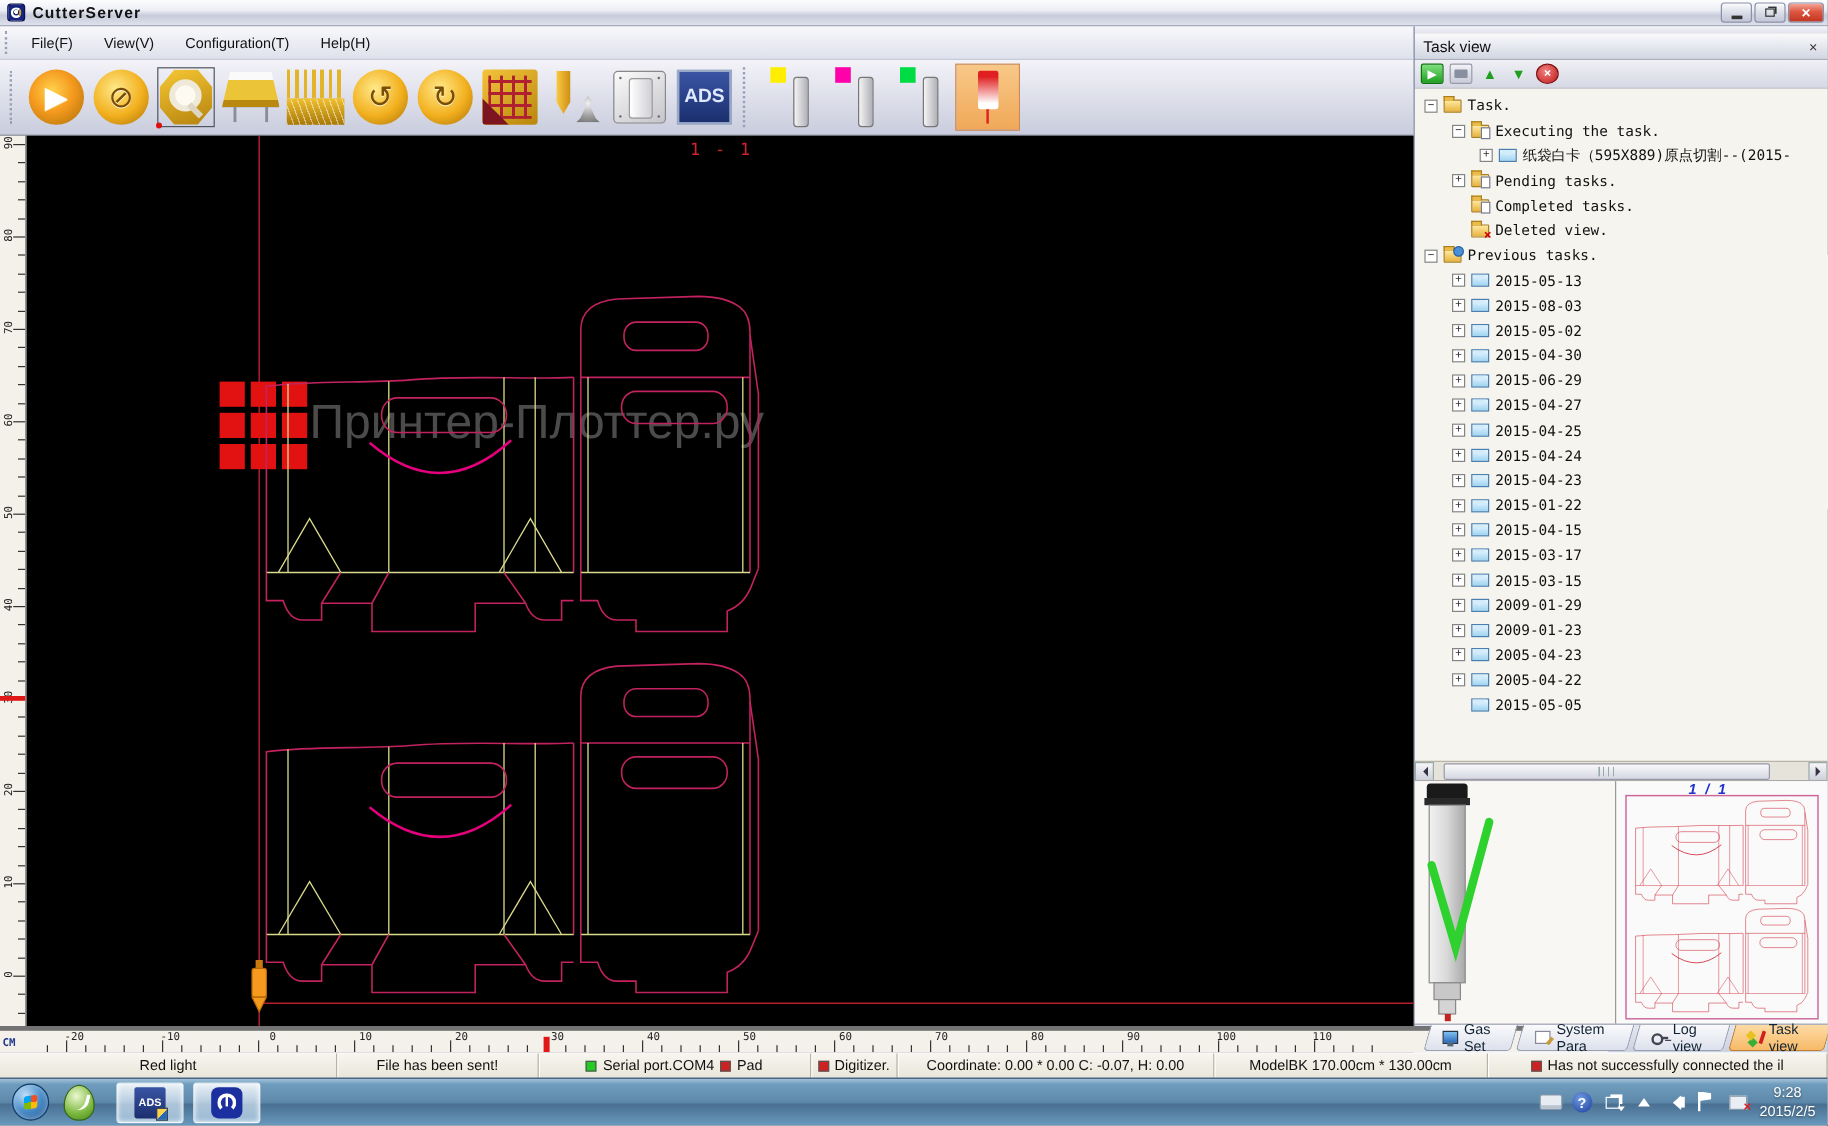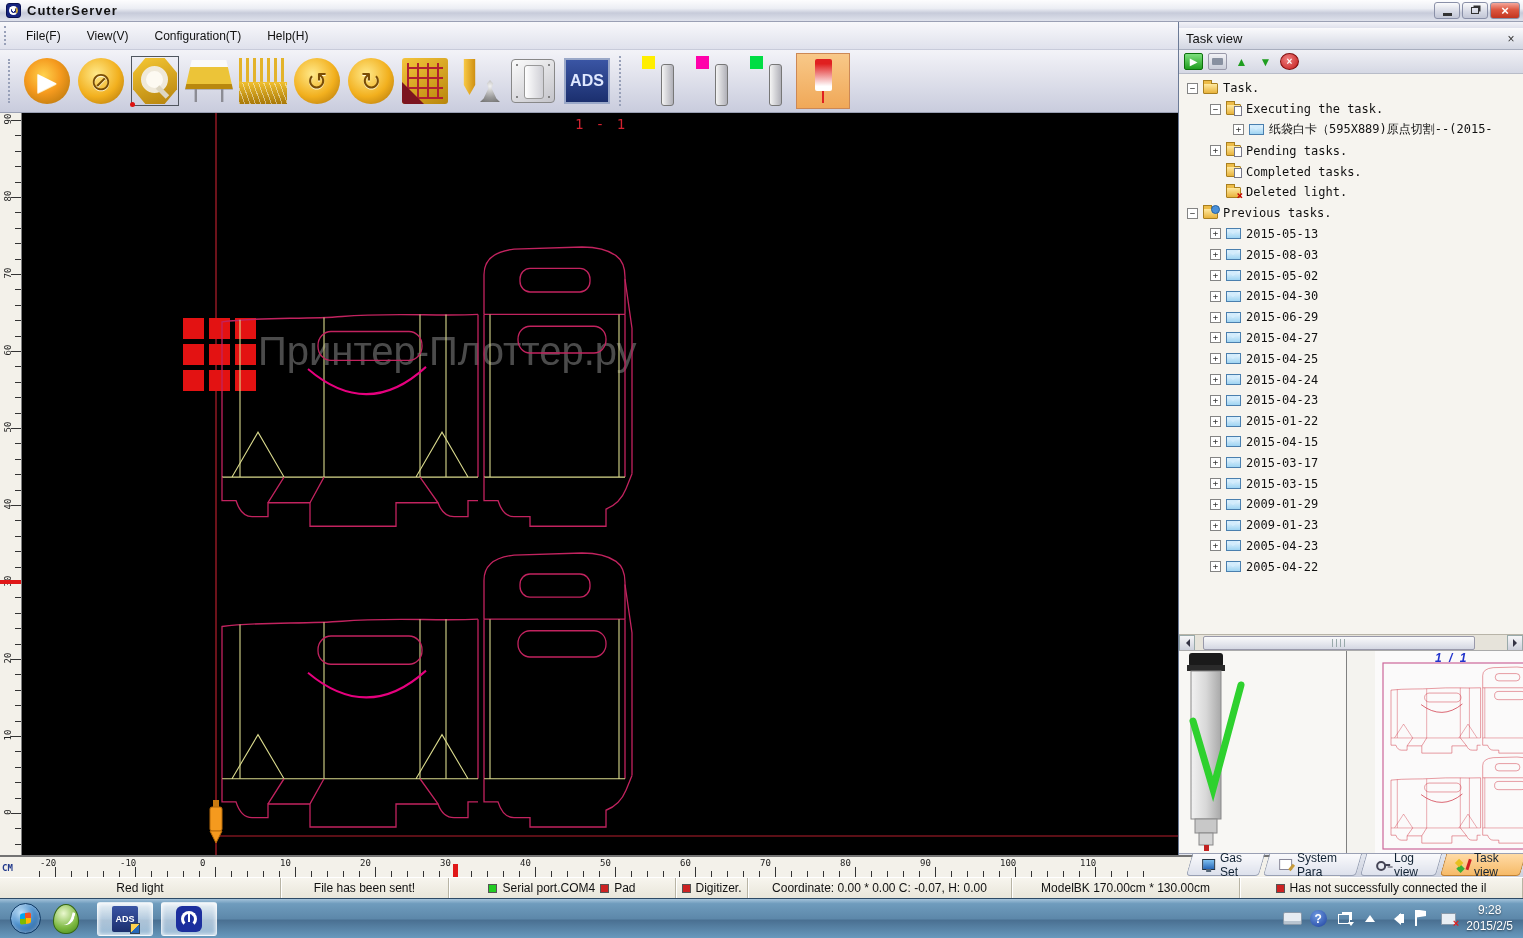--- a/index.html
+++ b/index.html
@@ -77,23 +77,23 @@
 .tsep{width:10px;height:50px;border-left:2px dotted #98a0b8;margin:0 5px;flex:none;}
 .msgpanel{width:228px;height:50px;margin-left:60px;border-radius:9px;display:flex;align-items:center;justify-content:center;
  background:linear-gradient(#fdfdfe,#d2d5e3);box-shadow:inset 0 0 0 1px #fff,0 1px 2px #0003;color:#e03030;font-size:13px;}
 
 
 .canvas-wrap{position:relative;width:1178px;height:764px;background:#000;}
 .vruler{position:absolute;left:0;top:0;width:22px;height:742px;background:#f3f1ea;border-right:1px solid #808080;overflow:hidden;}
 .vruler .tick{position:absolute;right:0;height:1px;background:#333;}
 .vruler .lbl{position:absolute;left:0px;width:16px;font:9px "DejaVu Sans Mono",monospace;color:#222;transform:rotate(-90deg);text-align:center;}
 .vruler .marker{position:absolute;left:0;width:22px;height:4px;background:#e01818;}
-.hruler{position:absolute;left:0;top:742px;width:1340px;height:22px;background:#f3f1ea;border-top:2px solid #737373;overflow:hidden;}
+.hruler{position:absolute;left:0;top:742px;width:1340px;height:22px;background:#f3f1ea;border-top:4px solid #737373;overflow:hidden;}
 .hruler .tick{position:absolute;bottom:0;width:1px;background:#333;}
-.hruler .lbl{position:absolute;top:1px;width:30px;margin-left:-15px;text-align:left;font:9px "DejaVu Sans Mono",monospace;color:#222;}
+.hruler .lbl{position:absolute;top:1px;width:30px;margin-left:-15px;text-align:right;font:9px "DejaVu Sans Mono",monospace;color:#222;}
 .hruler .unit{position:absolute;left:2px;top:6px;font:bold 9px "DejaVu Sans Mono",monospace;color:#223a8c;}
 .hruler .marker{position:absolute;bottom:0;width:5px;height:13px;background:#e01818;}
 #canvas-svg{position:absolute;left:22px;top:0;}
 .cut{fill:none;stroke:currentColor;stroke-width:1.3px;}
 .fold{fill:none;stroke:var(--fold,#d9d98c);stroke-width:1.1px;}
 .accent{fill:none;stroke:var(--accent,#e6007e);stroke-width:2px;}
 .canvas-cut{color:#c2235f;--fold:#d9d98c;--accent:#e6007e;}
 .preview-cut{color:#cc2233;--fold:#cc2233;--accent:#cc2233;}
 
 
@@ -120,21 +120,21 @@
 .ti.envelope{background:linear-gradient(#eaf6ff,#9fd4f2);border:1px solid #4a7fae;}
 .ti.envelope::before{content:"";position:absolute;left:0;top:0;border-left:6px solid transparent;border-right:6px solid transparent;border-top:5px solid #d3ecfc;}
 .rp-hscroll{height:16px;background:#e6e3da;border-top:1px solid #b8b4a8;display:flex;align-items:center;}
 .sc-btn{width:16px;height:16px;background:linear-gradient(#f6f6f8,#cdd0dc);border:1px solid #9aa;display:flex;align-items:center;justify-content:center;flex:none;}
 .sc-btn i{display:block;width:0;height:0;border:4px solid transparent;}
 .sc-btn.left i{border-right-color:#334;margin-left:-3px;}
 .sc-btn.right i{border-left-color:#334;margin-right:-3px;}
 .sc-thumb{height:14px;margin-left:8px;width:272px;background:linear-gradient(#fafafb,#d4d7e2);border:1px solid #99a;border-radius:2px;
  display:flex;align-items:center;justify-content:center;}
 .sc-thumb::after{content:"";width:14px;height:8px;background:repeating-linear-gradient(90deg,#9aa 0 1px,transparent 1px 4px);}
-.rp-previews{height:203px;display:flex;background:#f4f3ef;border-top:1px solid #aaa;gap:28px;}
+.rp-previews{height:203px;display:flex;background:#f4f3ef;border-top:1px solid #aaa;}
 .pv-left{width:168px;border-right:1px solid #808080;background:#f8f7f4;}
 .pv-right{flex:1;background:#fbfafa;}
 .rp-tabs{height:24px;background:linear-gradient(#e4e7ef,#ccd1de);border-top:1px solid #9aa0b4;display:flex;align-items:flex-start;padding-left:10px;gap:4px;}
 .tab{height:22px;padding:0 12px;display:flex;align-items:center;gap:5px;transform:skewX(-16deg);border:1px solid #98a0b4;border-top:none;border-radius:0 0 4px 4px;
  background:linear-gradient(#fafafc,#dde1ec);font-size:12px;color:#123;}
 .tab>*{transform:skewX(16deg);}
 .tab.active{background:linear-gradient(#ffdba6,#f6ba68);border-color:#c08030;}
 .tbi{width:13px;height:11px;position:relative;flex:none;display:block;}
 .tbi.gas-icon{background:linear-gradient(#7ec0f0,#2868b8);border:1px solid #234;}
 .tbi.gas-icon::after{content:"";position:absolute;left:3px;bottom:-3px;width:5px;height:3px;background:#567;}
@@ -504,21 +504,21 @@
             <span class="tlabel">Pending tasks.</span>
           </div>
           <div class="trow" style="padding-left: 31px;">
             <span class="exp hidden"></span>
             <span class="ti folder doc"></span>
             <span class="tlabel">Completed tasks.</span>
           </div>
           <div class="trow" style="padding-left: 31px;">
             <span class="exp hidden"></span>
             <span class="ti folder x"></span>
-            <span class="tlabel">Deleted light.</span>
+            <span class="tlabel">Deleted view.</span>
           </div>
           <div class="trow" style="padding-left: 8px;">
             <span class="exp">−</span>
             <span class="ti folder prev"></span>
             <span class="tlabel">Previous tasks.</span>
           </div>
           <div class="trow" style="padding-left: 31px;">
             <span class="exp">+</span>
             <span class="ti envelope"></span>
             <span class="tlabel">2015-05-13</span>
@@ -595,20 +595,25 @@
           </div>
           <div class="trow" style="padding-left: 31px;">
             <span class="exp">+</span>
             <span class="ti envelope"></span>
             <span class="tlabel">2005-04-23</span>
           </div>
           <div class="trow" style="padding-left: 31px;">
             <span class="exp">+</span>
             <span class="ti envelope"></span>
             <span class="tlabel">2005-04-22</span>
+          </div>
+          <div class="trow" style="padding-left: 31px;">
+            <span class="exp hidden"></span>
+            <span class="ti envelope"></span>
+            <span class="tlabel">2015-05-05</span>
           </div>
         </div>
       <div class="rp-hscroll">
         <span class="sc-btn left">
             <i></i>
           </span>
         <span class="sc-thumb"></span>
         <span class="sc-btn right" style="margin-left:auto;">
             <i></i>
           </span>

